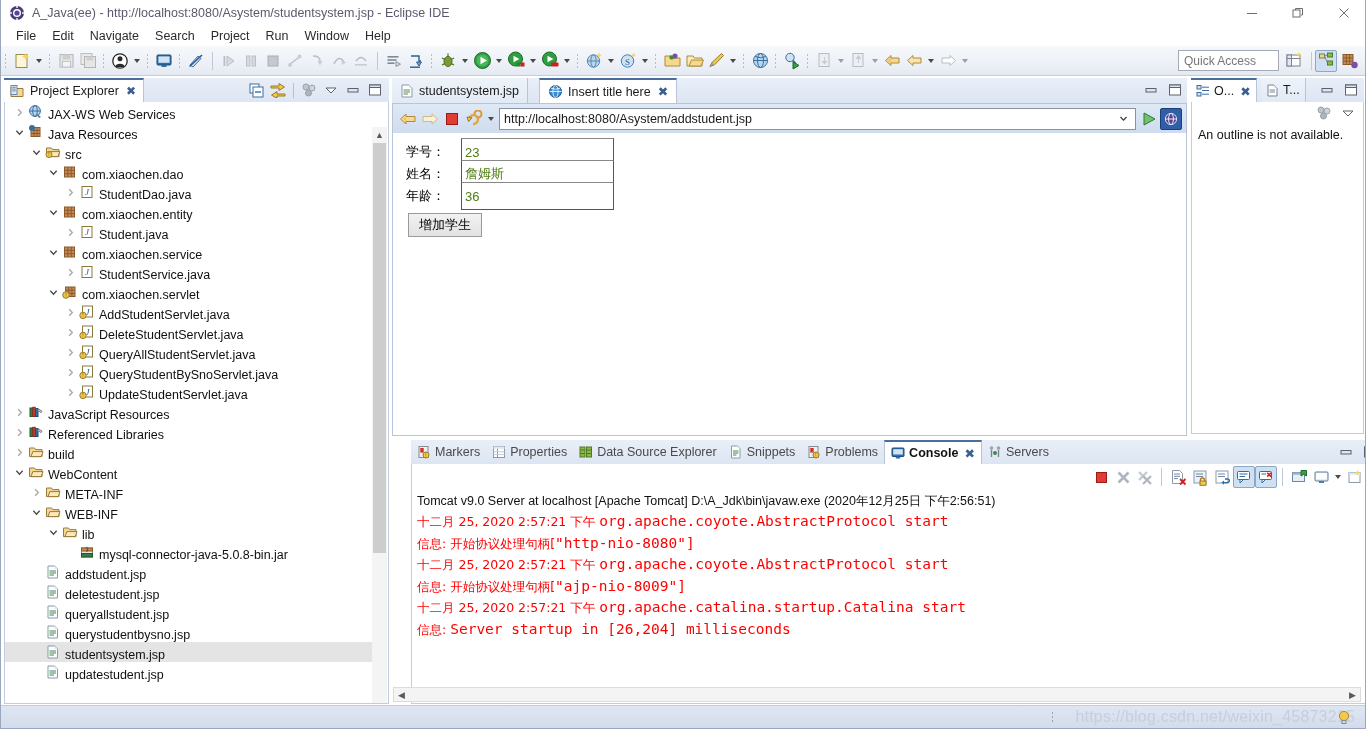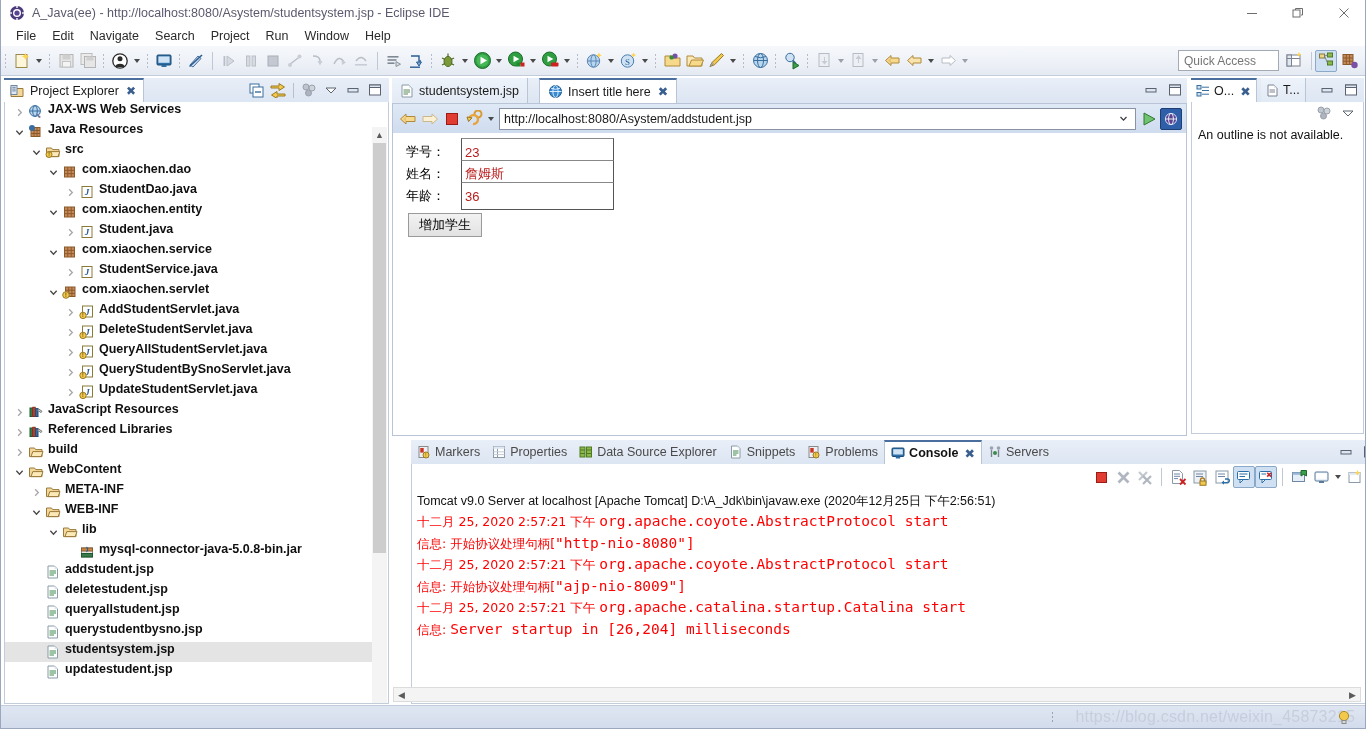--- a/index.html
+++ b/index.html
@@ -105,22 +105,22 @@
   .view-tab .vt-close { margin-left: 7px; color: #3a5f8f; font-size: 12px; }
   .pexp-toolicons { position: absolute; right: 4px; top: 2px; display: flex; align-items: center; gap: 2px; }
 
   .tree {
     position: absolute; left: 0; top: 24px; width: 385px; height: 602px;
     background: #fff; border: 1px solid #c3ccda; border-top: none;
     overflow: hidden;
   }
   .tree-inner { position: relative; width: 368px; }
   .trow {
-    height: 20px; display: flex; align-items: flex-start; white-space: nowrap;
-    font-size: 12.5px; color: #101010; padding-right: 4px; font-weight: bold;
+    height: 20px; display: flex; align-items: flex-end; white-space: nowrap;
+    font-size: 12.5px; color: #101010; padding-right: 4px;
   }
   .trow.sel { background: #e4e4e4; }
   .trow .ticon { width: 18px; height: 20px; display: inline-flex; align-items: center; justify-content: center; flex: none; margin-right: 2px; }
   .trow .tlabel { padding-left: 1px; }
   .chev { width: 9px; height: 9px; display: block; }
 
   .vscroll {
     position: absolute; right: 1px; top: 25px; width: 15px; height: 600px;
     background: #f4f4f4;
   }
@@ -162,21 +162,21 @@
     font-size: 12.5px; color: #1a1a1a;
   }
   .urlbox .urltext { flex: 1; white-space: nowrap; overflow: hidden; }
   .urlbox .urlcaret { width: 15px; display: flex; align-items: center; justify-content: center; }
 
   .bpage { position: absolute; left: 0; top: 29px; right: 0; bottom: 0; background: #fff; padding: 8px 0 0 6px; }
   .frow { display: flex; align-items: center; height: 22px; margin-left: 7px; }
   .flabel { width: 55px; font-size: 13px; color: #000; white-space: nowrap; }
   .finput {
     width: 153px; height: 28px; border: 1px solid #000; background: #fff;
-    font-size: 13px; color: #b91c1c; padding: 11px 3px; line-height: 18px;
+    font-size: 13px; color: #4d7c0f; padding: 11px 3px; line-height: 18px;
     font-family: "Liberation Sans", sans-serif;
   }
   .finput.thin { border: 1px solid #555; border-top-color:#888; }
   .fbtn {
     margin: 6px 0 0 9px; min-width: 74px; height: 24px;
     background: linear-gradient(to bottom,#f2f2f2,#e2e2e2);
     border: 1px solid #9a9a9a; font-size: 13px; color: #000;
     font-family: "Liberation Sans", sans-serif;
   }
 

